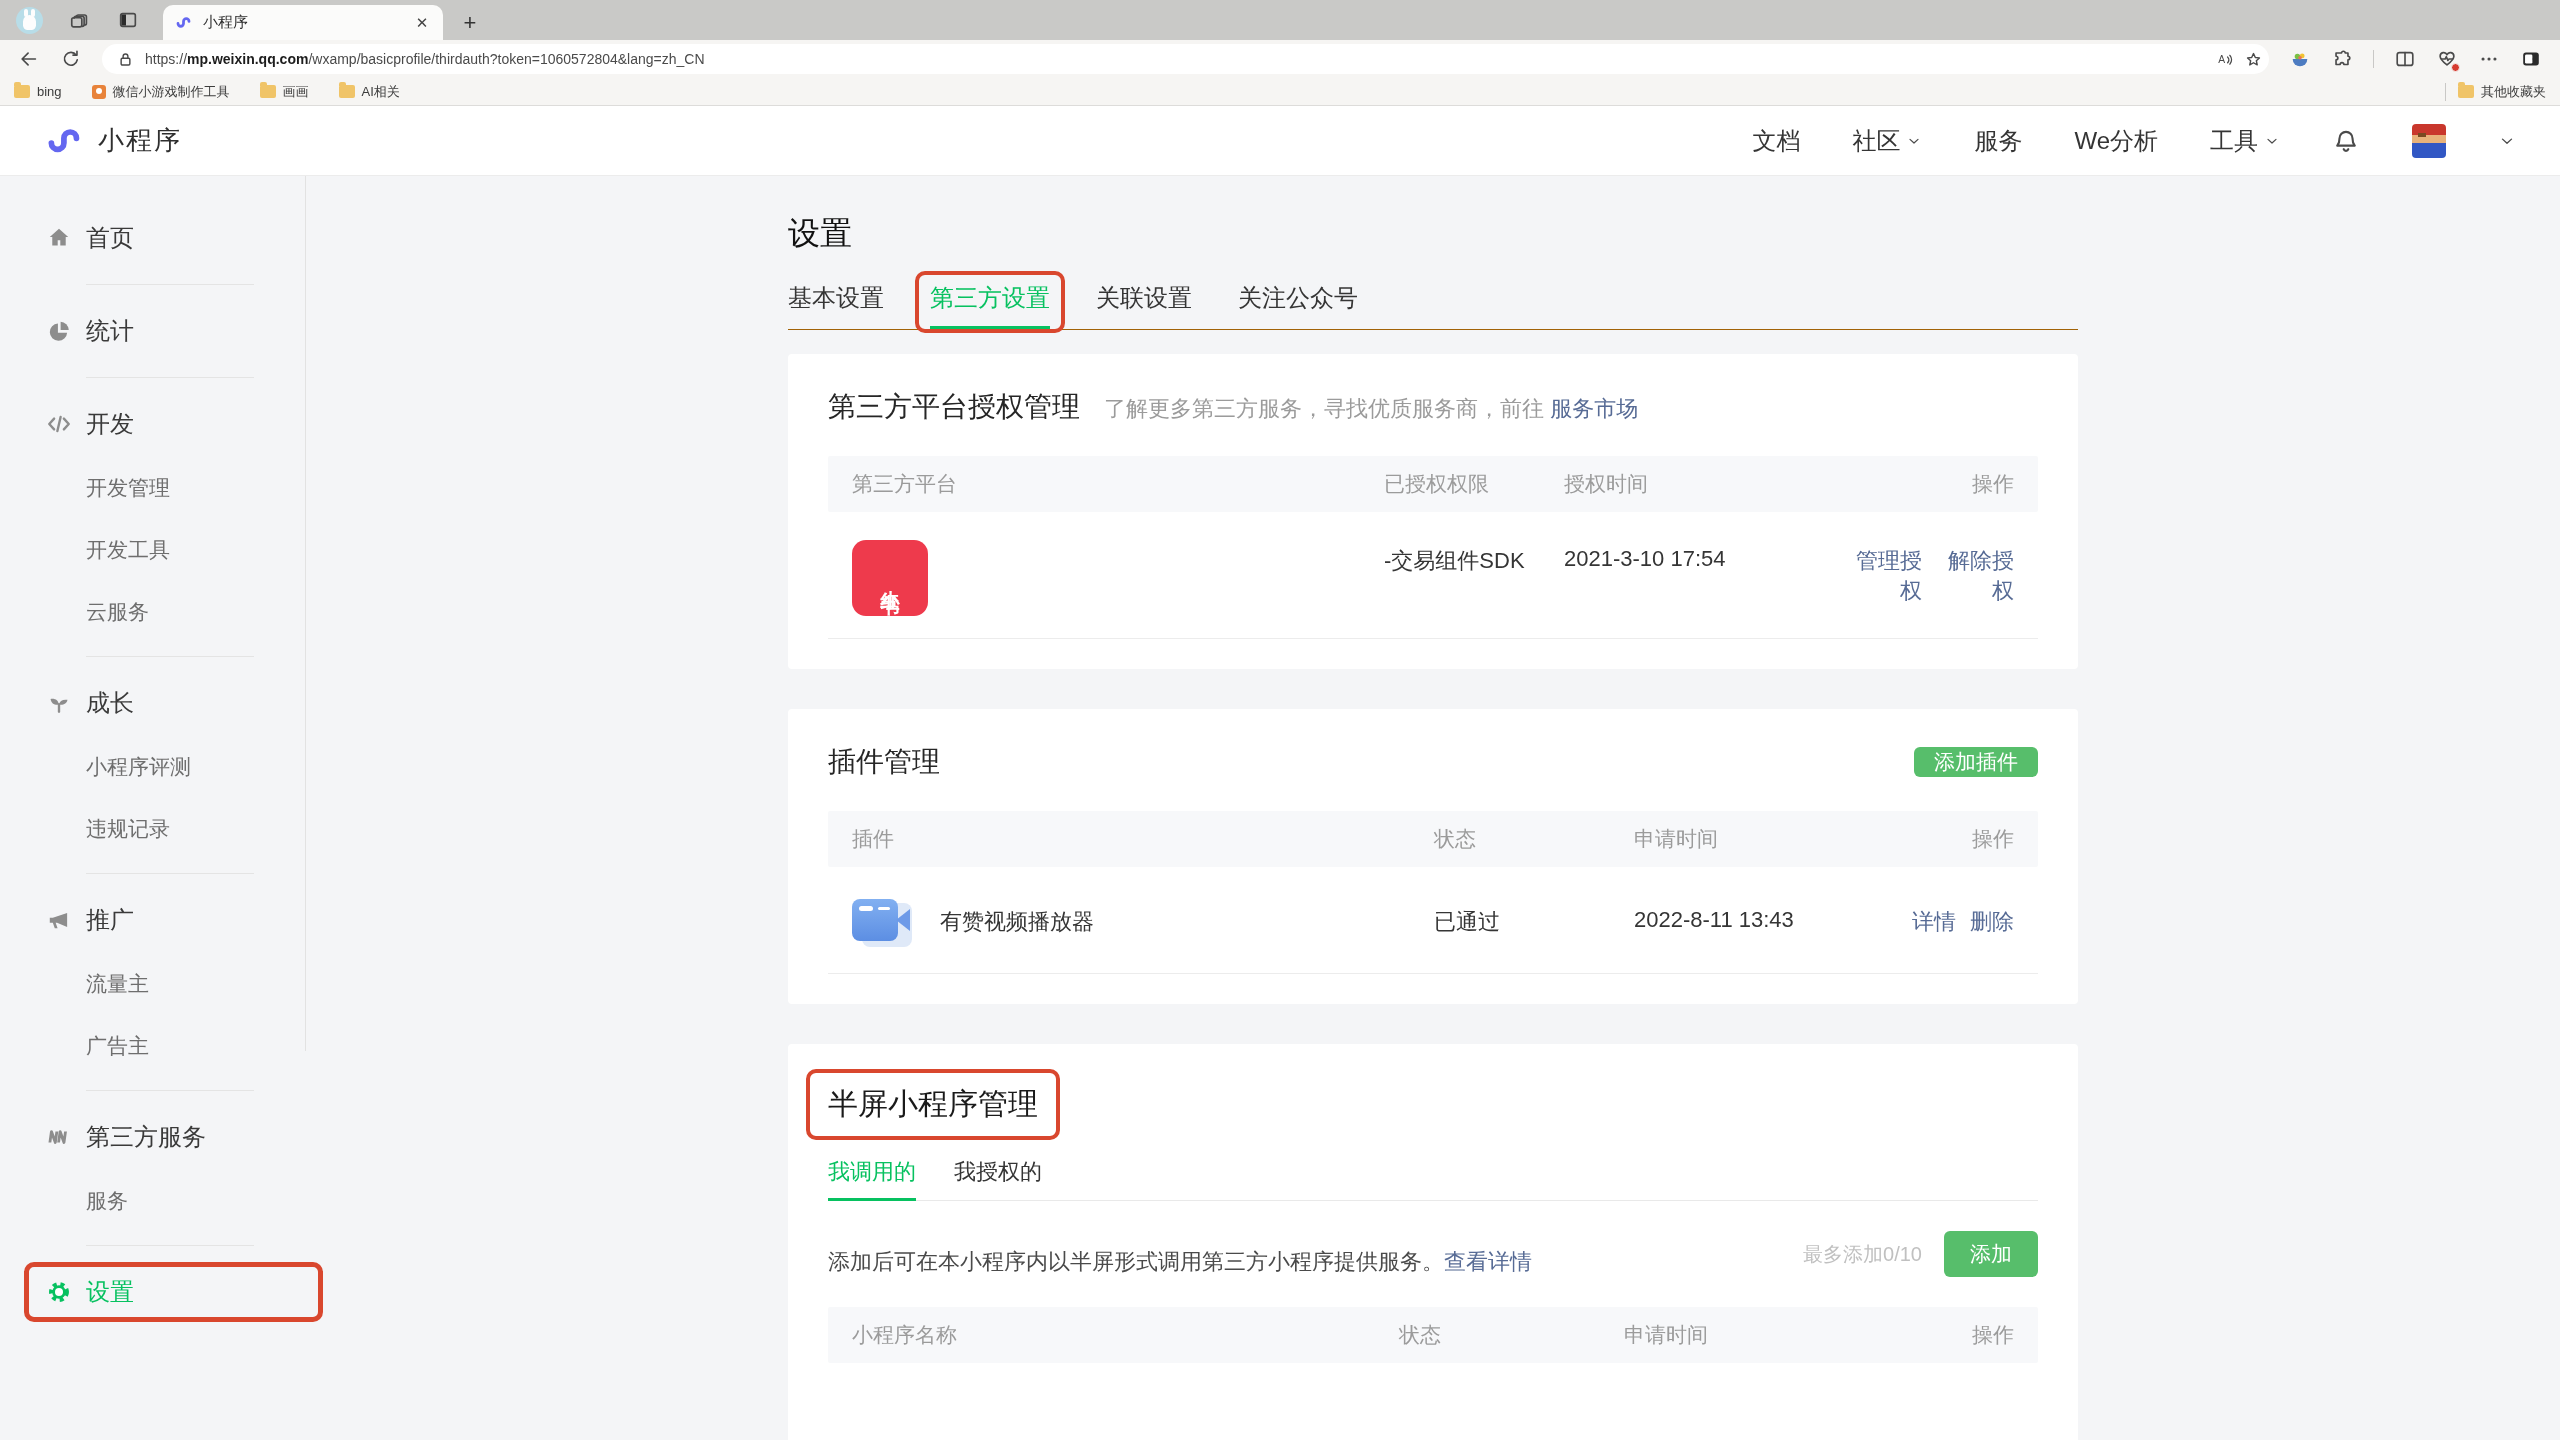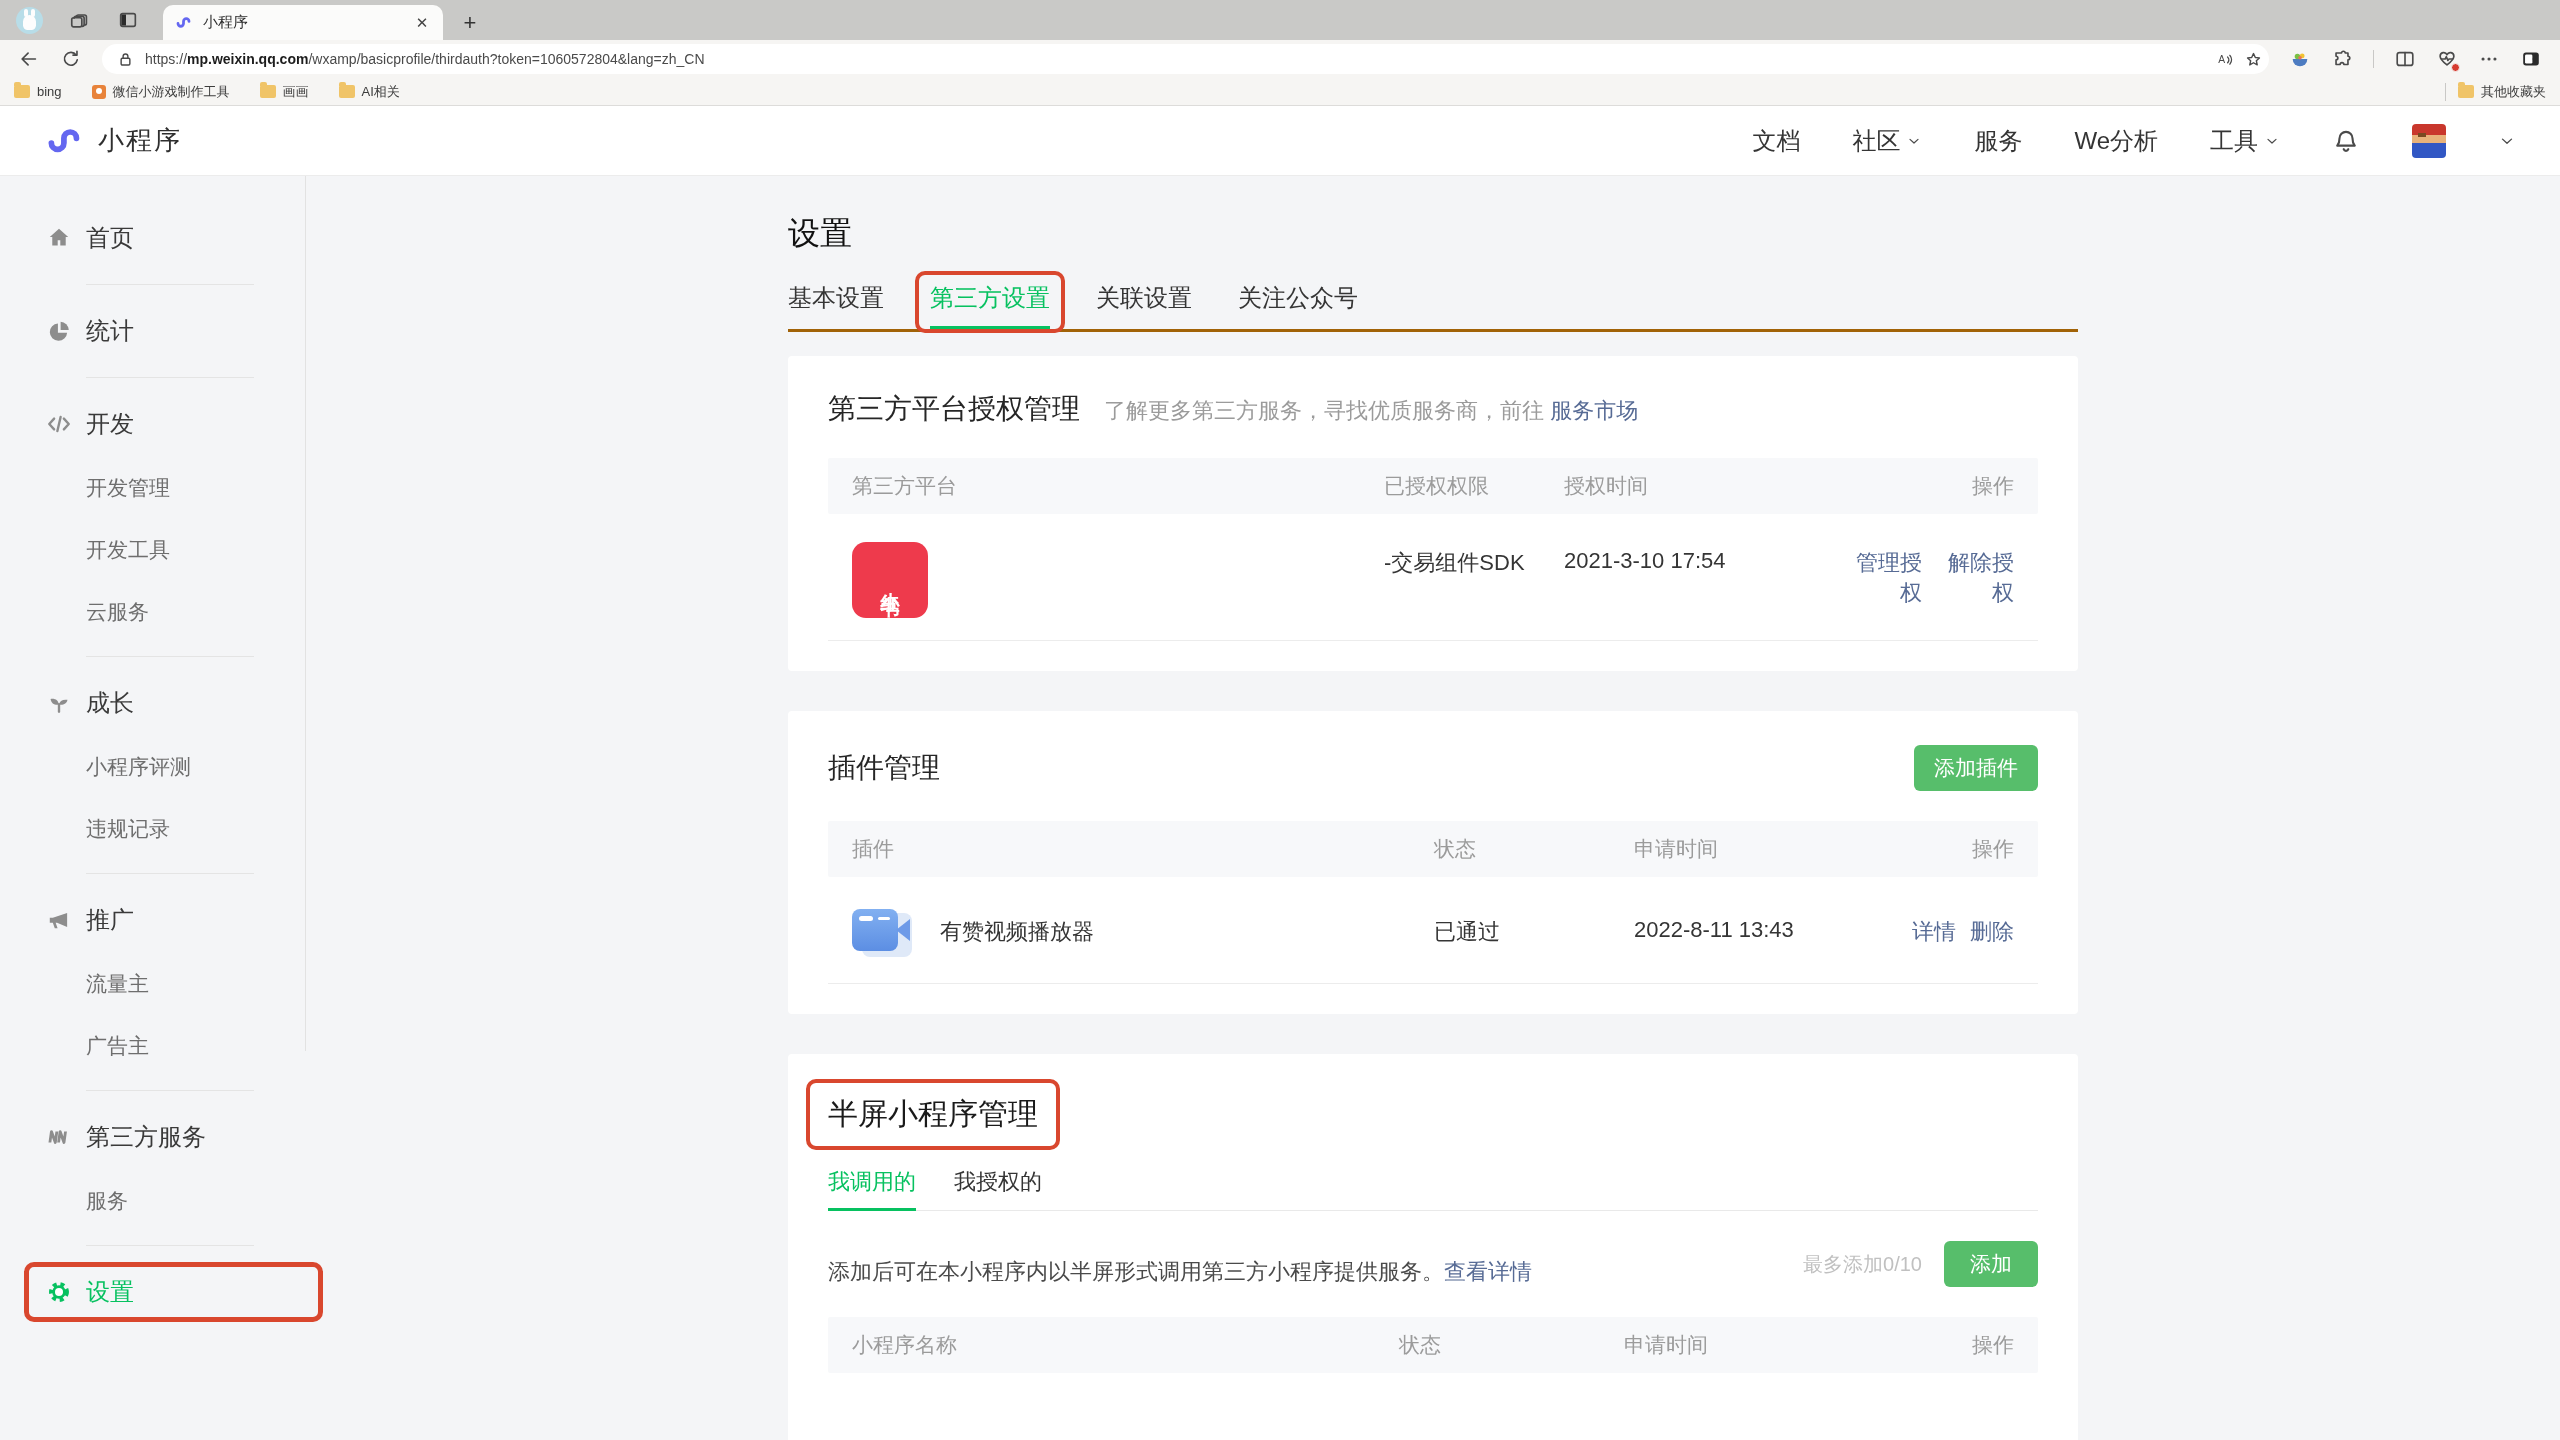--- a/index.html
+++ b/index.html
@@ -55,21 +55,21 @@
   .g-label .icn { width:26px; height:26px; flex:none; }
   .g-label .icn svg { width:100%; height:100%; }
   .subs { margin-left:40px; }
   .sub { margin-top:34px; font-size:21px; color:#6e6e6e; cursor:pointer; }
   .sdivider { height:1px; background:#e4e4e4; width:168px; margin:30px 0 30px 40px; }
   .side-active { color:#07c160; }
 
   .main { flex:1; display:flex; justify-content:center; align-items:flex-start; }
   .content { width:1290px; padding-top:36px; }
   .page-title { font-size:32px; color:#111; font-weight:500; }
-  .main-tabs { display:flex; gap:46px; margin-top:26px; font-size:24px; color:#353535; border-bottom:3px solid #a16207; padding-bottom:15px; }
+  .main-tabs { display:flex; gap:46px; margin-top:26px; font-size:24px; color:#353535; border-bottom:1px solid #a16207; padding-bottom:15px; }
   .mtab { cursor:pointer; position:relative; }
   .mtab.active { color:#07c160; }
   .mtab.active::after { content:""; position:absolute; left:0; right:0; bottom:-16px; height:4px; background:#07c160; }
 
   .card { background:#fff; border-radius:4px; margin-top:24px; padding:34px 40px 30px; }
   .card + .card { margin-top:40px; }
   .sec-head { display:flex; align-items:baseline; gap:24px; }
   .sec-title { font-size:28px; font-weight:500; color:#262626; }
   .sec-sub { font-size:22px; color:#9b9b9b; }
   a.blue, .blue { color:#576b95; text-decoration:none; cursor:pointer; }
@@ -89,21 +89,21 @@
 
   .xhs-logo { width:76px; height:76px; border-radius:14px; background:#ee3a4c; color:#fff; display:flex; align-items:center; justify-content:center; flex:none; }
   .xhs-logo span { writing-mode:vertical-rl; font-size:19px; font-weight:700; letter-spacing:3px; }
 
   .video-icon { width:64px; height:56px; position:relative; flex:none; }
   .video-icon .echo { position:absolute; left:10px; top:8px; width:50px; height:44px; background:#dfe9f8; border-radius:8px; }
   .video-icon .cam { position:absolute; left:0; top:4px; width:46px; height:42px; background:linear-gradient(180deg,#82b0f1,#5c8ee3); border-radius:8px; }
   .video-icon .cam::after { content:""; position:absolute; left:7px; top:7px; width:14px; height:5px; border-radius:3px; background:#fff; box-shadow:18px 0 0 -1px #fff; }
   .video-icon .lens { position:absolute; left:44px; top:14px; width:0; height:0; border-top:11px solid transparent; border-bottom:11px solid transparent; border-right:14px solid #69a;  border-right-color:#6d9ae8; }
 
-  .btn-green { display:inline-flex; align-items:center; justify-content:center; background:#57be6b; color:#fff; border:none; border-radius:6px; font-size:21px; padding:9px 20px; cursor:pointer; font-family:inherit; }
+  .btn-green { display:inline-flex; align-items:center; justify-content:center; background:#57be6b; color:#fff; border:none; border-radius:6px; font-size:21px; padding:1px 20px; cursor:pointer; font-family:inherit; }
   .card-head-row { display:flex; align-items:center; justify-content:space-between; }
 
   .sub-tabs { display:flex; gap:38px; margin-top:32px; font-size:22px; color:#353535; border-bottom:1px solid #e9e9e9; padding-bottom:13px; }
   .stab { cursor:pointer; position:relative; }
   .stab.active { color:#07c160; }
   .stab.active::after { content:""; position:absolute; left:0; right:0; bottom:-14px; height:3px; background:#07c160; }
 
   .hs-desc-row { display:flex; align-items:flex-end; margin-top:30px; }
   .hs-desc { font-size:22px; color:#4a4a4a; }
   .hs-right { margin-left:auto; display:flex; align-items:center; gap:22px; }

